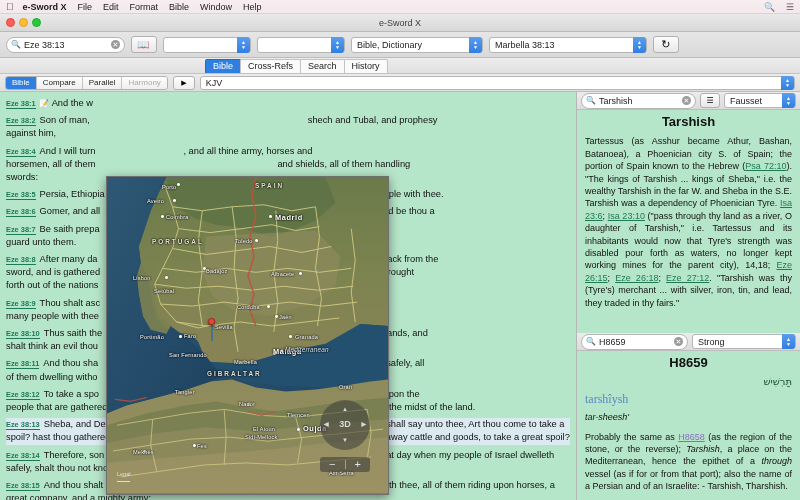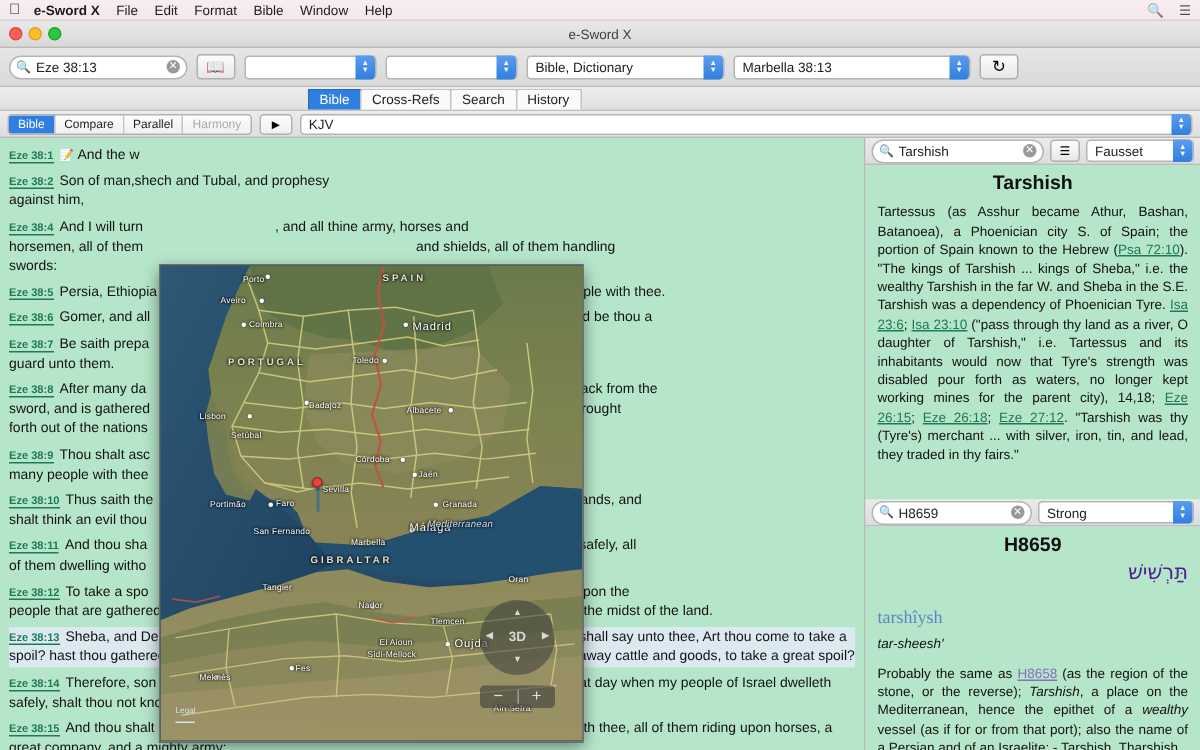--- a/index.html
+++ b/index.html
@@ -169,21 +169,21 @@
     box-shadow:0 3px 10px rgba(0,0,0,.45);
     overflow:hidden;
     background:#2b4a5e;
   }
   #map-canvas { position:absolute; inset:0; }
   .mlabel {
     position:absolute; color:#fff; font-size:5.6px;
     text-shadow:0 0 2px #000,0 0 2px #000; white-space:nowrap;
     letter-spacing:.2px;
   }
-  .mlabel.big { font-size:7.4px; font-weight:normal; letter-spacing:.6px; }
+  .mlabel.big { font-size:7.4px; font-weight:bold; letter-spacing:.6px; }
   .mlabel.country { font-size:6.4px; font-weight:bold; letter-spacing:2px; color:#e9e2cf; }
   .mlabel.sea { font-style:italic; color:#cfe2f2; font-size:6.4px; }
   .mdot {
     position:absolute; width:2.6px;height:2.6px;border-radius:50%;
     background:#fff; box-shadow:0 0 1px #000;
   }
   #map-pin {
     position:absolute; width:7px;height:7px;border-radius:50%;
     background:#e8453c; border:1px solid #a82a24;
     box-shadow:0 1px 2px rgba(0,0,0,.6);
@@ -230,22 +230,22 @@
   .dict-content {
     background:#b6e6c9; flex:1; overflow:hidden;
     padding:6px 8px; font-size:9px; line-height:12.4px; color:#111;
     text-align:justify;
   }
   .dict-title { text-align:center; font-size:13px; font-weight:bold; margin-bottom:7px; }
   .dict-content a { color:#1d7a57; text-decoration:underline; }
   .dict-content a.purple { color:#8a6fbd; }
   .dict-content i { font-style:italic; }
   .heb {
-    font-size:14px; color:#4c1d95; direction:rtl;
-    font-family:"DejaVu Sans", sans-serif; margin-bottom:16px;
+    font-size:10px; color:#14532d; direction:rtl;
+    font-family:"DejaVu Sans", sans-serif; margin-bottom:4px;
   }
   .translit { font-size:12px; color:#5c86c4; font-family:"Liberation Serif",serif; margin-bottom:6px; }
   .pron { font-style:italic; font-size:9px; margin-bottom:7px; }
   #pane-top { height:241px; }
   #pane-bottom { flex:1; }
 </style>
 </head>
 <body>
 
 <div id="mac-menubar">
@@ -325,21 +325,21 @@
       <span class="stepper">▲<br>▼</span>
     </div>
   </div>
 
   <div id="body-split">
 
     <div id="bible-pane">
 
       <div class="verse"><span class="vref">Eze 38:1</span><span class="note-icon">📝</span> <span>And the w</span></div>
 
-      <div class="verse"><span class="vref">Eze 38:2</span><span>Son of man,</span><span style="">shech and Tubal, and prophesy</span><br><span>against him,</span></div>
+      <div class="verse"><span class="vref">Eze 38:2</span><span>Son of man,</span><span style="margin-left:218px">shech and Tubal, and prophesy</span><br><span>against him,</span></div>
 
 
       <div class="verse"><span class="vref">Eze 38:4</span><span>And I will turn</span><span style="margin-left:88px">, and all thine army, horses and</span><br><span>horsemen, all of them</span><span style="margin-left:182px">and shields, all of them handling</span><br><span>swords:</span></div>
 
       <div class="verse"><span class="vref">Eze 38:5</span><span>Persia, Ethiopia</span><span style="margin-left:205px">nds: and many people with thee.</span></div>
 
       <div class="verse"><span class="vref">Eze 38:6</span><span>Gomer, and all</span><span style="margin-left:206px">mbled unto thee, and be thou a</span></div>
 
       <div class="verse"><span class="vref">Eze 38:7</span><span>Be saith prepa</span><br><span>guard unto them.</span></div>
 
@@ -529,20 +529,20 @@
           <div class="combo" style="width:104px;height:15px">
             <span>Strong</span>
             <span class="stepper">▲<br>▼</span>
           </div>
         </div>
         <div class="dict-content">
           <div class="dict-title">H8659</div>
           <div class="heb">תַּרְשִׁישׁ</div>
           <div class="translit">tarshîysh</div>
           <div class="pron">tar-sheesh'</div>
-          <div><span>Probably the same as </span><a href="#" class="purple">H8658</a><span> (as the region of the stone, or the reverse); </span><i>Tarshish</i><span>, a place on the Mediterranean, hence the epithet of a </span><i>wealthy</i><span> vessel (as if for or from that port); also the name of a Persian and of an Israelite: - Tarshish, Tharshish.</span></div>
+          <div><span>Probably the same as </span><a href="#" class="purple">H8658</a><span> (as the region of the stone, or the reverse); </span><i>Tarshish</i><span>, a place on the Mediterranean, hence the epithet of a </span><i>through</i><span> vessel (as if for or from that port); also the name of a Persian and of an Israelite: - Tarshish, Tharshish.</span></div>
 
         </div>
       </div>
 
     </div>
   </div>
 </div>
 
 </body></html>

